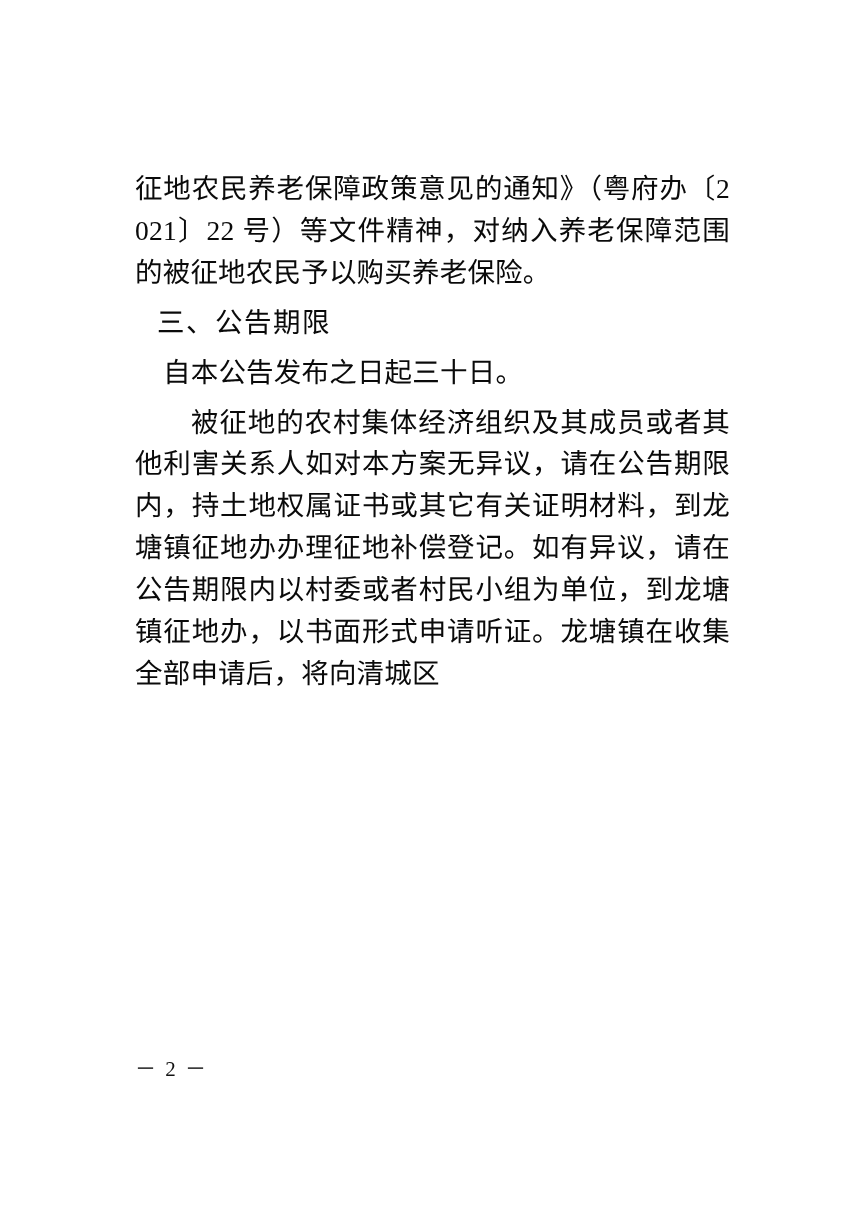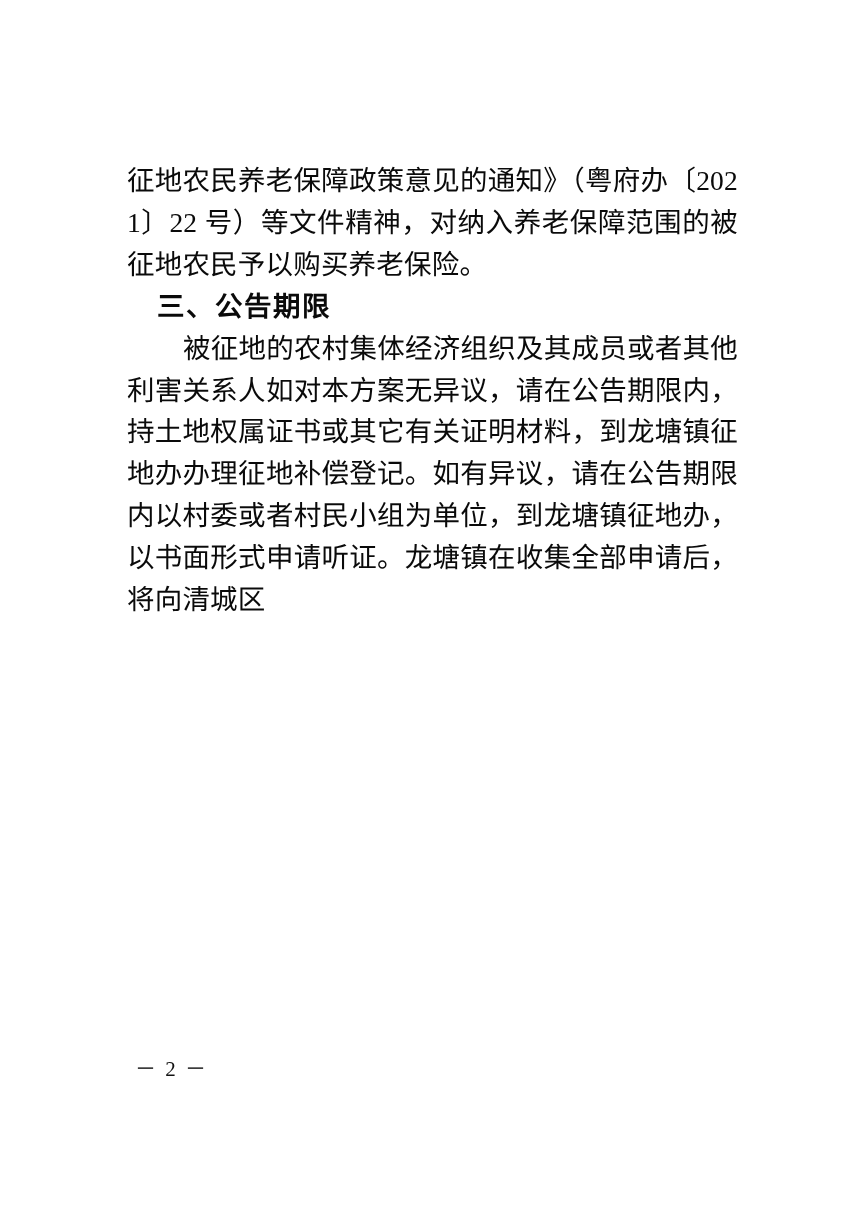--- a/index.html
+++ b/index.html
@@ -27,38 +27,38 @@
     top: 160px;
     width: 611px;
   }
   .para {
     font-size: 27.5px;
     line-height: 41.9px;
     text-align: justify;
     text-align-last: left;
     text-justify: inter-character;
     letter-spacing: 0.2px;
-    margin: 0;
+    margin: 8px;
     font-family: "Liberation Serif", "DejaVu Serif", serif;
     font-weight: 400;
     word-break: break-all;
     white-space: normal;
   }
   .para.indent2 {
     text-indent: 56px;
   }
   .para.indent1 {
     text-indent: 28px;
   }
   .heading {
     font-size: 27.5px;
     line-height: 41.9px;
     margin: 0;
     text-indent: 30px;
-    font-weight: 700;
+    font-weight: 400;
     font-family: "Liberation Sans", "DejaVu Sans", sans-serif;
     letter-spacing: 1.5px;
     text-align: left;
   }
   .page-number {
     position: absolute;
     left: 135px;
     top: 1055px;
     font-size: 21px;
     line-height: 28px;
@@ -73,20 +73,21 @@
 <div class="page">
 
   <div class="content">
 
     <p class="para">征地农民养老保障政策意见的通知》（粤府办〔2021〕22 号）等文件精神，对纳入养老保障范围的被征地农民予以购买养老保险。</p>
 
 
 
     <p class="heading">三、公告期限</p>
 
+    <p class="para indent1">自本公告发布之日起三十日。</p>
 
 
     <p class="para indent2">被征地的农村集体经济组织及其成员或者其他利害关系人如对本方案无异议，请在公告期限内，持土地权属证书或其它有关证明材料，到龙塘镇征地办办理征地补偿登记。如有异议，请在公告期限内以村委或者村民小组为单位，到龙塘镇征地办，以书面形式申请听证。龙塘镇在收集全部申请后，将向清城区</p>
 
   </div>
 
   <div class="page-number">－ 2 －</div>
 
 </div>
 

